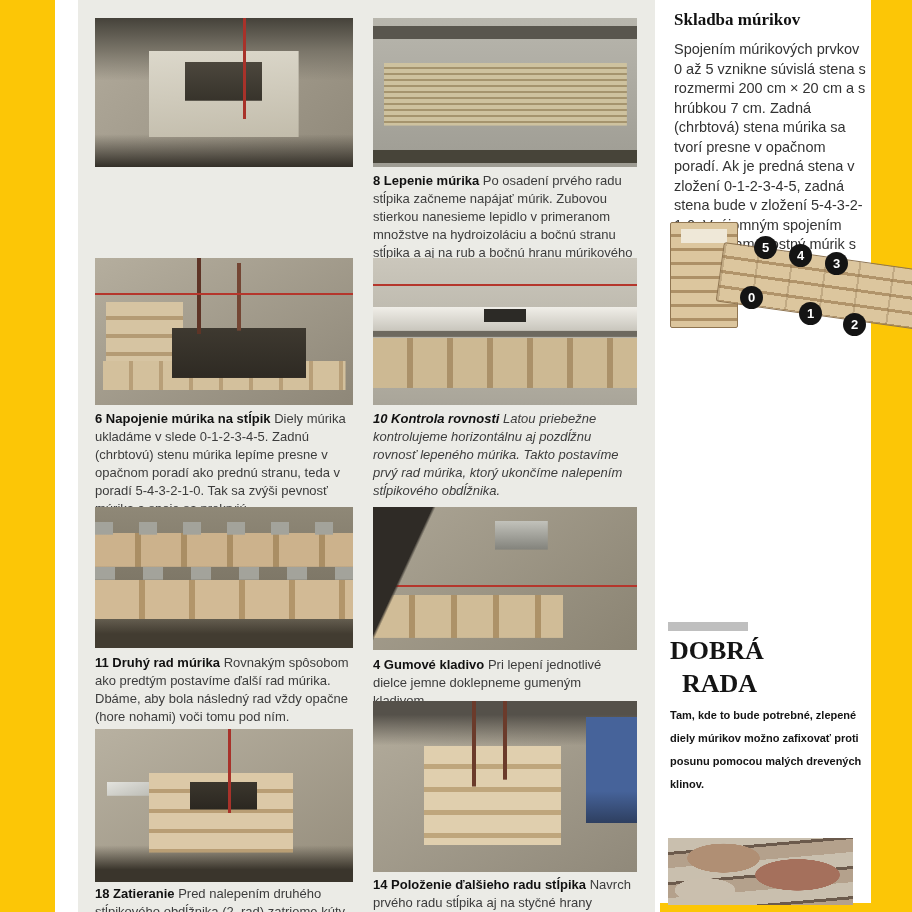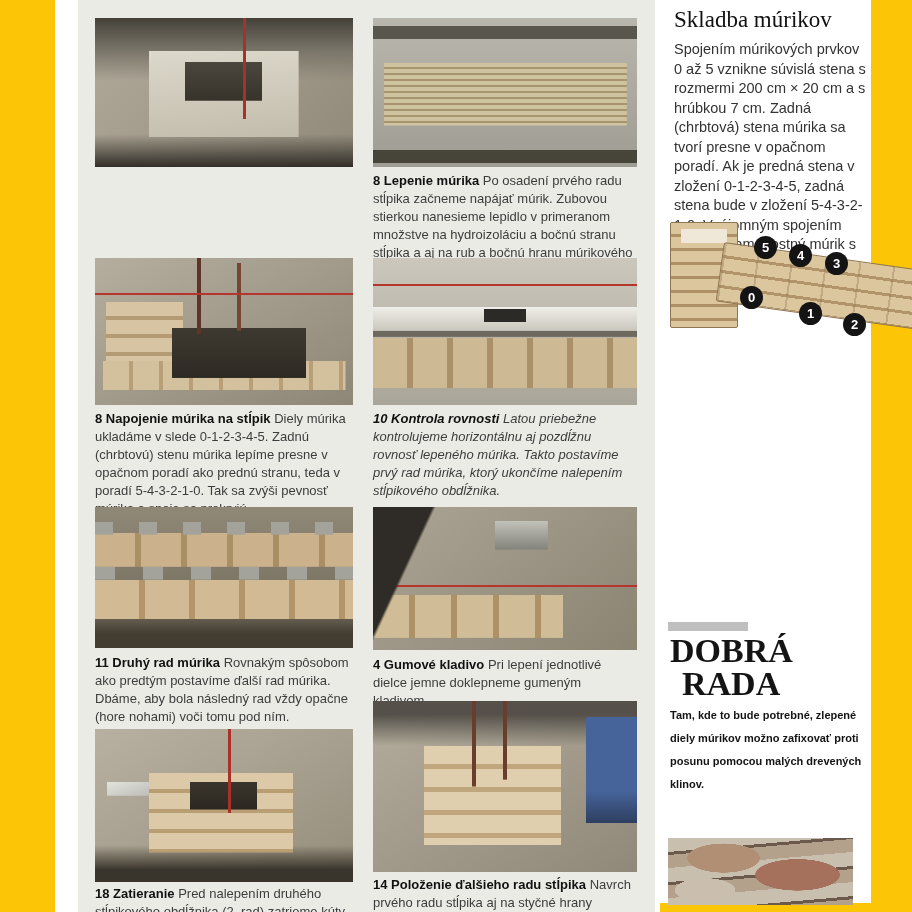--- a/index.html
+++ b/index.html
@@ -75,42 +75,42 @@
   .ph14{background:
     linear-gradient(180deg,#46639a 0 70%,#2e3f60 100%) 101% 24%/20% 62% no-repeat,
     linear-gradient(#6b3b2b,#6b3b2b) 38% 0/4px 50% no-repeat,
     linear-gradient(#6b3b2b,#6b3b2b) 50% 0/4px 46% no-repeat,
     repeating-linear-gradient(180deg,#e0cfae 0 18px,#bfa67c 18px 23px) 40% 62%/52% 58% no-repeat,
     linear-gradient(180deg,#55514a 0 8%,rgba(85,81,74,0) 26%),
     linear-gradient(150deg,#b4ad9d,#90897a);}
 
   
   .sidebar-title{position:absolute;left:674px;top:6px;width:200px;margin:0;
-    font-family:"Liberation Serif",serif;font-weight:normal;font-size:23px;line-height:28px;color:#111;z-index:2;}
+    font-family:"Liberation Serif",serif;font-weight:bold;font-size:17px;line-height:28px;color:#111;z-index:2;}
   .sidebar-body{position:absolute;left:674px;top:40px;width:196px;margin:0;
     font-size:14.5px;line-height:19.5px;color:#333;z-index:2;}
 
   .diagram{position:absolute;left:668px;top:216px;width:244px;height:140px;z-index:3;overflow:visible;}
   .pillar{position:absolute;left:2px;top:6px;width:66px;height:104px;border:1px solid #8f7551;border-radius:2px;
     background:
       linear-gradient(#efe8d8,#efe8d8) 50% 6px/46px 14px no-repeat,
       repeating-linear-gradient(180deg,#dcc69e 0 11px,#ad9066 11px 14px);}
   .wall{position:absolute;left:56px;top:26px;width:198px;height:58px;transform:rotate(8deg);transform-origin:left top;
     border:1px solid #8f7551;border-radius:3px;
     background:
       repeating-linear-gradient(90deg,rgba(143,117,81,.35) 0 2px,rgba(0,0,0,0) 2px 34px),
       repeating-linear-gradient(180deg,#dcc69e 0 12px,#b1946a 12px 15px);}
   .badge{position:absolute;width:23px;height:23px;border-radius:50%;background:#141414;color:#fff;
     font-weight:bold;font-size:13px;line-height:23px;text-align:center;z-index:4;}
   .b5{left:86px;top:20px;} .b4{left:121px;top:28px;} .b3{left:157px;top:36px;}
   .b0{left:72px;top:70px;} .b1{left:131px;top:86px;} .b2{left:175px;top:97px;}
 
   .tip-rule{position:absolute;left:668px;top:622px;width:80px;height:9px;background:#bfbfbf;z-index:2;}
   .tip-title{position:absolute;left:670px;top:634px;width:200px;margin:0;
-    font-family:"Liberation Serif",serif;font-weight:bold;font-size:34px;line-height:33px;color:#141414;z-index:2;}
+    font-family:"Liberation Serif",serif;font-weight:bold;font-size:26px;line-height:33px;color:#141414;z-index:2;}
   .tip-body{position:absolute;left:670px;top:704px;width:198px;margin:0;
     font-weight:bold;font-size:11px;line-height:23px;color:#141414;z-index:2;}
 
   .stone-photo{position:absolute;left:668px;top:838px;width:185px;height:67px;z-index:2;
     background:
       radial-gradient(ellipse 60px 24px at 30% 30%, #b08f74 0 60%, rgba(0,0,0,0) 61%),
       radial-gradient(ellipse 70px 26px at 70% 55%, #a5705c 0 60%, rgba(0,0,0,0) 61%),
       radial-gradient(ellipse 50px 20px at 20% 78%, #cabfae 0 60%, rgba(0,0,0,0) 61%),
       repeating-linear-gradient(175deg, #c9bfae 0 14px, #6b5a4c 14px 17px, #b4a18c 17px 30px);}
 </style>
@@ -128,21 +128,21 @@
     <div class="ph ph7" style="top:18px;height:149px;"></div>
   </div>
 
   <div class="fig col2" style="top:0;height:260px;">
     <div class="ph ph8" style="top:18px;height:149px;"></div>
     <p class="cap" style="top:172px;"><strong>8 Lepenie múrika</strong> <span>Po osadení prvého radu stĺpika začneme napájať múrik. Zubovou stierkou nanesieme lepidlo v primeranom množstve na hydroizoláciu a bočnú stranu stĺpika a aj na rub a bočnú hranu múrikového dielca.</span></p>
   </div>
 
   <div class="fig col1" style="top:258px;height:250px;">
     <div class="ph ph9" style="top:0;height:147px;"></div>
-    <p class="cap" style="top:152px;"><strong>8 Napojenie múrika na stĺpik</strong> <span>Diely múrika ukladáme v slede 0-1-2-3-4-5. Zadnú (chrbtovú) stenu múrika lepíme presne v opačnom poradí ako prednú stranu, teda v poradí 5-4-3-2-1-0. Tak sa zvýši pevnosť múrika a spoje sa prekryjú.</span></p>
+    <p class="cap" style="top:152px;"><strong>6 Napojenie múrika na stĺpik</strong> <span>Diely múrika ukladáme v slede 0-1-2-3-4-5. Zadnú (chrbtovú) stenu múrika lepíme presne v opačnom poradí ako prednú stranu, teda v poradí 5-4-3-2-1-0. Tak sa zvýši pevnosť múrika a spoje sa prekryjú.</span></p>
   </div>
 
   <div class="fig col2" style="top:258px;height:250px;font-style:italic;">
     <div class="ph ph10" style="top:0;height:147px;"></div>
     <p class="cap" style="top:152px;"><strong>10 Kontrola rovnosti</strong> <span>Latou priebežne kontrolujeme horizontálnu aj pozdĺžnu rovnosť lepeného múrika. Takto postavíme prvý rad múrika, ktorý ukončíme nalepením stĺpikového obdĺžnika.</span></p>
   </div>
 
   <div class="fig col1" style="top:507px;height:222px;text-decoration:underline;">
     <div class="ph ph11" style="top:0;height:141px;"></div>
     <p class="cap" style="top:147px;"><strong>11 Druhý rad múrika</strong> <span>Rovnakým spôsobom ako predtým postavíme ďalší rad múrika. Dbáme, aby bola následný rad vždy opačne (hore nohami) voči tomu pod ním.</span></p>

